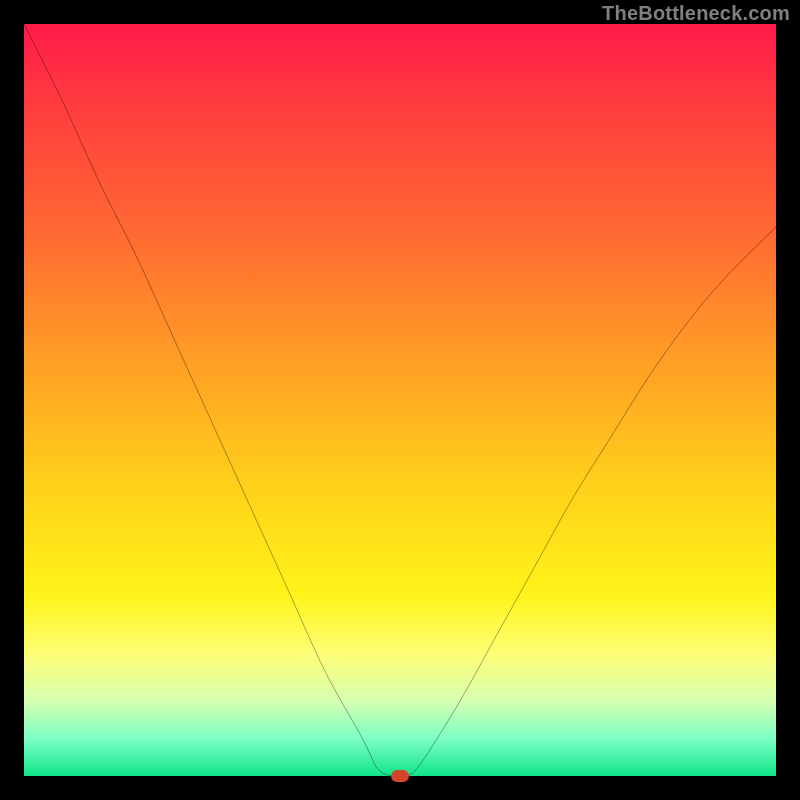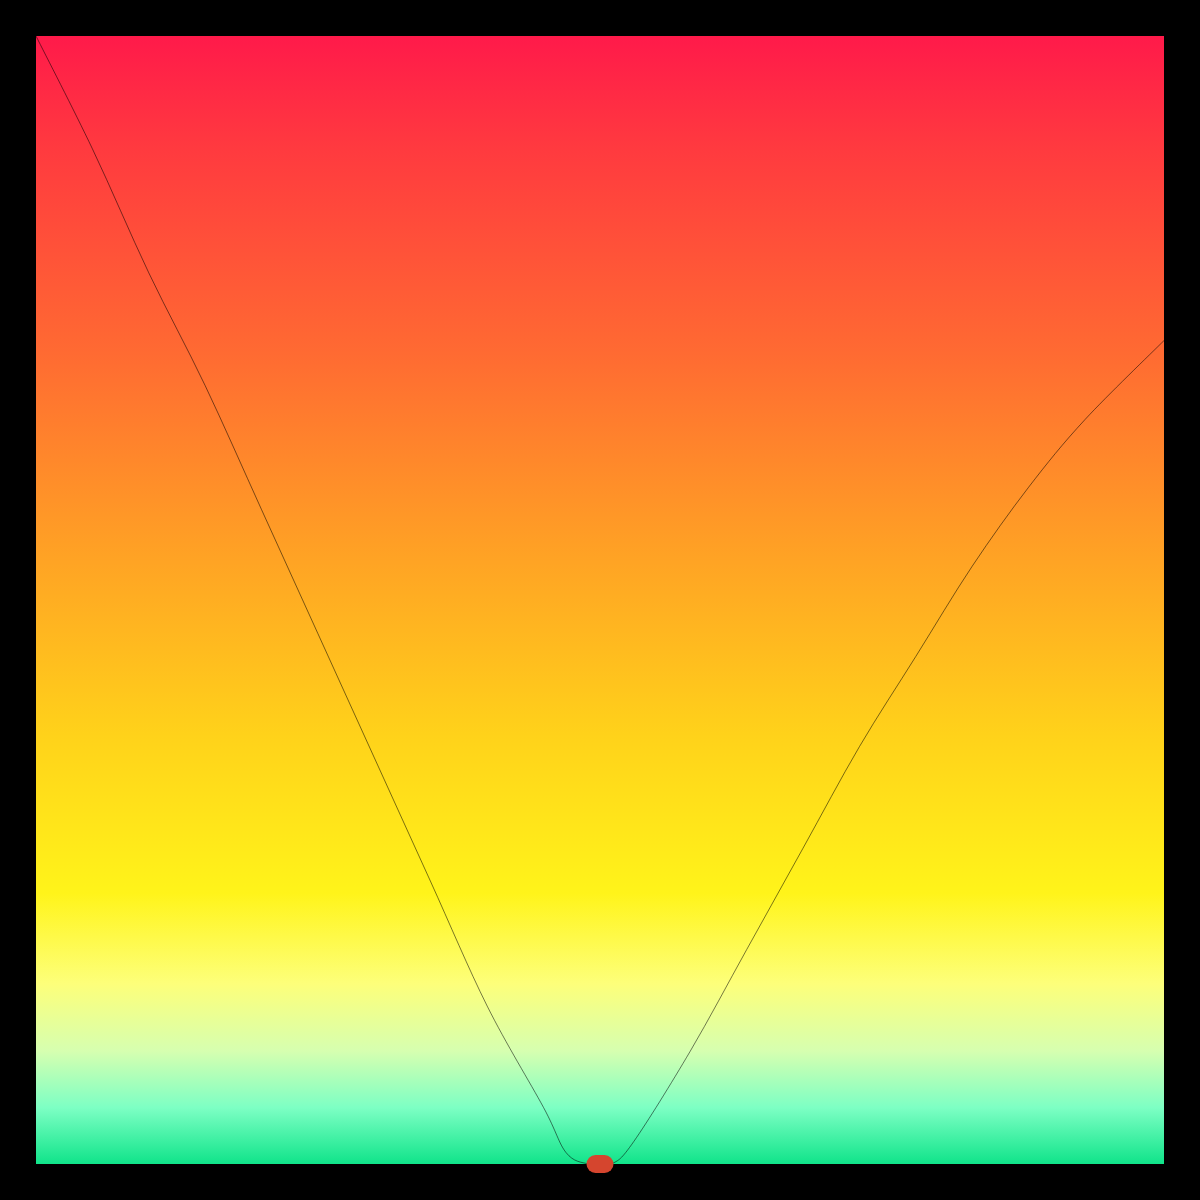--- a/index.html
+++ b/index.html
@@ -64,20 +64,21 @@
     background: #d5452e;
     border-radius: 6px;
     transform: translate(-50%, -50%);
     z-index: 5;
   }
 </style>
 </head>
 <body>
 
 <div class="frame">
+  <div class="attribution">TheBottleneck.com</div>
 
   <div class="plot-area">
     <div class="gradient"></div>
 
     <svg class="curve" viewBox="0 0 100 100" preserveAspectRatio="none">
       <path id="curve-path" fill="none" stroke="#000" stroke-width="0.35" vector-effect="non-scaling-stroke" stroke-linecap="round" stroke-linejoin="round" d="M 0 0 C 0.8333333333333334 1.6666666666666667, 3.333333333333333 6.5, 5 10 C 6.666666666666667 13.5, 8.333333333333334 17.5, 10 21 C 11.666666666666666 24.5, 13.333333333333334 27.5, 15 31 C 16.666666666666668 34.5, 18.333333333333332 38.33333333333334, 20 42.00000000000001 C 21.666666666666668 45.66666666666667, 23.333333333333332 49.333333333333336, 25 53 C 26.666666666666668 56.666666666666664, 28.333333333333332 60.333333333333336, 30 64 C 31.666666666666668 67.66666666666667, 33.333333333333336 71.33333333333333, 35 75 C 36.666666666666664 78.66666666666667, 38.333333333333336 82.66666666666667, 40 86 C 41.666666666666664 89.33333333333333, 43.833333333333336 92.83333333333333, 45 95 C 46.166666666666664 97.16666666666667, 46.333333333333336 98.16666666666667, 47 99 C 47.666666666666664 99.83333333333333, 48.333333333333336 99.83333333333333, 49 100 C 49.666666666666664 100.16666666666667, 50.333333333333336 100.33333333333333, 51 100 C 51.666666666666664 99.66666666666667, 51.833333333333336 99.66666666666667, 53 98 C 54.166666666666664 96.33333333333333, 56.33333333333333 92.83333333333333, 57.99999999999999 90 C 59.66666666666666 87.16666666666667, 61.33333333333333 84, 63 81 C 64.66666666666667 78, 66.33333333333333 75, 68 72 C 69.66666666666667 69, 71.33333333333333 65.83333333333333, 73 63 C 74.66666666666667 60.166666666666664, 76.33333333333333 57.666666666666664, 78 55 C 79.66666666666667 52.333333333333336, 81.33333333333333 49.5, 83 47 C 84.66666666666667 44.5, 86.33333333333333 42.166666666666664, 88 40 C 89.66666666666667 37.833333333333336, 91 36.166666666666664, 93 34 C 95 31.833333333333332, 98.83333333333333 28.166666666666668, 100 27"></path>
     </svg>
 
     <div id="min-marker" class="minimum-marker" style="left: 50%; top: 100%;"></div>
   </div>

